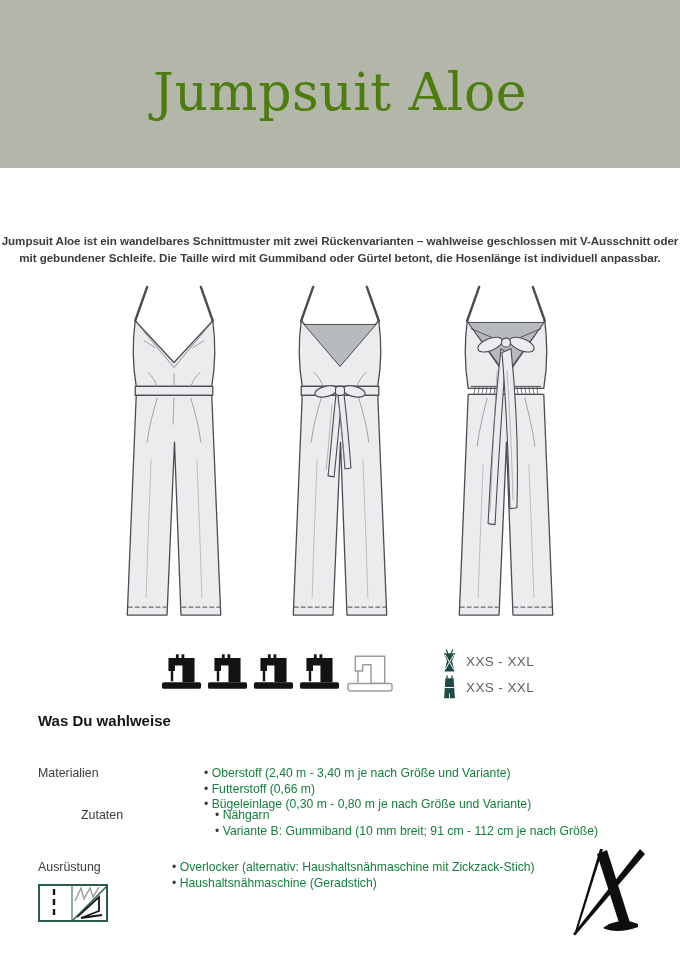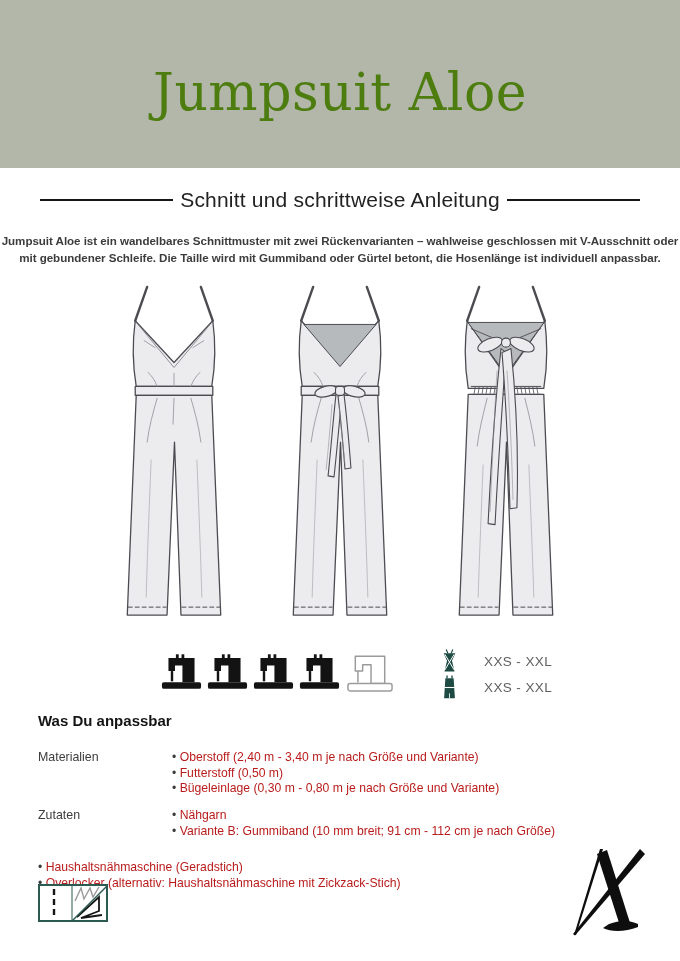--- a/index.html
+++ b/index.html
@@ -23,47 +23,42 @@
   .intro{position:absolute; left:0; top:233px; width:680px; text-align:center;
     font-size:11.6px; line-height:16.5px; color:#3c3c3c; letter-spacing:-0.05px;}
   .intro div{white-space:nowrap;font-weight:bold;}
   
   .figures{position:absolute; left:0; top:281px; width:680px; display:flex; justify-content:center; gap:16px;}
   .figures svg{display:block;}
   
   .difficulty{position:absolute; left:161px; top:651px; display:flex; align-items:flex-end; gap:5px;}
   
   .sizes{position:absolute; left:441px; top:648px;}
-  .size-row{display:flex; align-items:center; gap:26px; height:26px;justify-content:center;}
+  .size-row{display:flex; align-items:center; gap:8px; height:26px;justify-content:center;}
   .size-label{font-size:13.5px; color:#5f5f5f; letter-spacing:0.4px; white-space:nowrap;}
   
   .req-heading{position:absolute; left:38px; top:712px; font-size:15px; font-weight:bold; color:#141414; margin:0;}
   .group{position:absolute; left:38px; width:600px; display:flex;}
-  .group.g0{top:750px;} .group.g1{top:808px;} .group.g2{top:860px;}
+  .group.g0{top:766px;gap:32px;} .group.g1{top:808px;margin-left:43px;} .group.g2{top:860px;}
   .group-label{flex:0 0 134px; font-size:12.4px; color:#3c3c3c;}
-  .group-items{flex:1; margin:0; padding:0; list-style:none; font-size:12.2px; line-height:15.6px; color:#b91c1c;}
+  .group-items{flex:1; margin:0; padding:0; list-style:none; font-size:12.2px; line-height:15.6px; color:#15803d;}
   .group-items li::before{content:"•  "; color:#3c3c3c;}
   
   .stitch-icon{position:absolute; left:38px; top:884px;}
   
   .logo{position:absolute; left:563px; top:841px;}
 </style>
 </head>
 <body>
 
 <div class="page">
 
   <div class="band"></div>
   <h1 class="title">Jumpsuit Aloe</h1>
 
-  <div class="subtitle-row">
-    <div class="rule"></div>
-    <div class="subtitle">Schnitt und schrittweise Anleitung</div>
-    <div class="rule"></div>
-  </div>
 
   <div class="intro">
     <div>Jumpsuit Aloe ist ein wandelbares Schnittmuster mit zwei Rückenvarianten – wahlweise geschlossen mit V-Ausschnitt oder</div>
     <div>mit gebundener Schleife. Die Taille wird mit Gummiband oder Gürtel betont, die Hosenlänge ist individuell anpassbar.</div>
   </div>
 
   <div class="figures">
 
     <svg width="150" height="348" viewBox="0 0 150 350">
       <g stroke="#4b4b52" stroke-width="1.3" fill="#ececee" stroke-linejoin="round" stroke-linecap="round">
@@ -194,43 +189,44 @@
       <svg width="17" height="25" viewBox="0 0 20 30">
         <path d="M7,0.5 L7,4 M13,0.5 L13,4" stroke="#1d4a42" stroke-width="1.6" fill="none"></path>
         <path d="M5,4 L15,4 L16.5,28 L3.5,28 Z" fill="#1d4a42"></path>
         <path d="M4,15 L16,15" stroke="#ffffff" stroke-width="1.3" fill="none"></path>
         <path d="M10,22 L10,28" stroke="#ffffff" stroke-width="1" fill="none"></path>
       </svg>
       <span class="size-label">XXS - XXL</span>
     </div>
   </div>
 
-  <h2 class="req-heading">Was Du anpassbar</h2>
+  <h2 class="req-heading">Was Du wahlweise</h2>
 
   <div class="group g0">
     <div class="group-label">Materialien</div>
     <ul class="group-items">
       <li>Oberstoff (2,40 m - 3,40 m je nach Größe und Variante)</li>
-      <li>Futterstoff (0,50 m)</li>
+      <li>Futterstoff (0,66 m)</li>
       <li>Bügeleinlage (0,30 m - 0,80 m je nach Größe und Variante)</li>
     </ul>
   </div>
 
   <div class="group g1">
     <div class="group-label">Zutaten</div>
     <ul class="group-items">
       <li>Nähgarn</li>
       <li>Variante B: Gummiband (10 mm breit; 91 cm - 112 cm je nach Größe)</li>
     </ul>
   </div>
 
   <div class="group g2">
+    <div class="group-label">Ausrüstung</div>
     <ul class="group-items">
+      <li>Overlocker (alternativ: Haushaltsnähmaschine mit Zickzack-Stich)</li>
       <li>Haushaltsnähmaschine (Geradstich)</li>
-      <li>Overlocker (alternativ: Haushaltsnähmaschine mit Zickzack-Stich)</li>
     </ul>
   </div>
 
   <svg class="stitch-icon" width="70" height="38" viewBox="0 0 70 38">
     <rect x="1" y="1" width="68" height="36" fill="#ffffff" stroke="#2b5a50" stroke-width="2"></rect>
     <rect x="30" y="2" width="4" height="34" fill="#ffffff"></rect>
     <line x1="34" y1="2" x2="34" y2="36" stroke="#2b5a50" stroke-width="1"></line>
     <line x1="16" y1="5" x2="16" y2="33" stroke="#161616" stroke-width="2.4" stroke-dasharray="6 4"></line>
     <polyline points="37,17 43,4 46,15 52,4 55,13 61,3" stroke="#9a9a9a" fill="none" stroke-width="1.4"></polyline>
     <polyline points="39,33 61,13 61,27 43,34 64,31" stroke="#161616" fill="none" stroke-width="1.8"></polyline>

